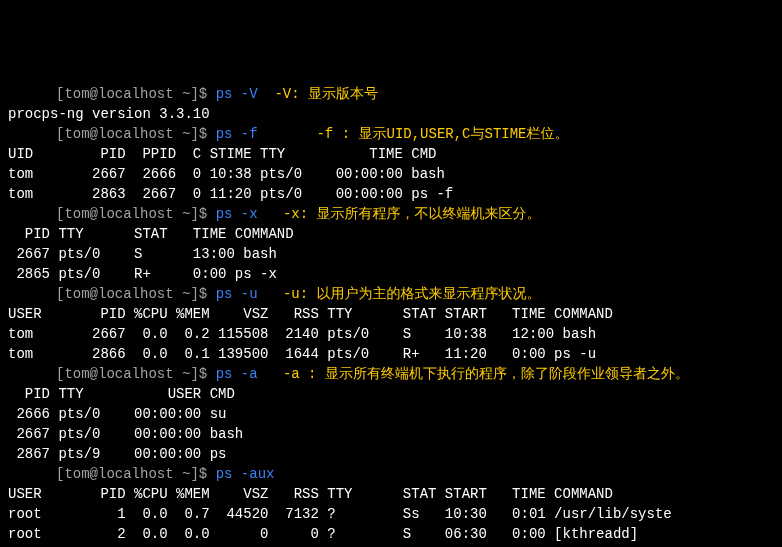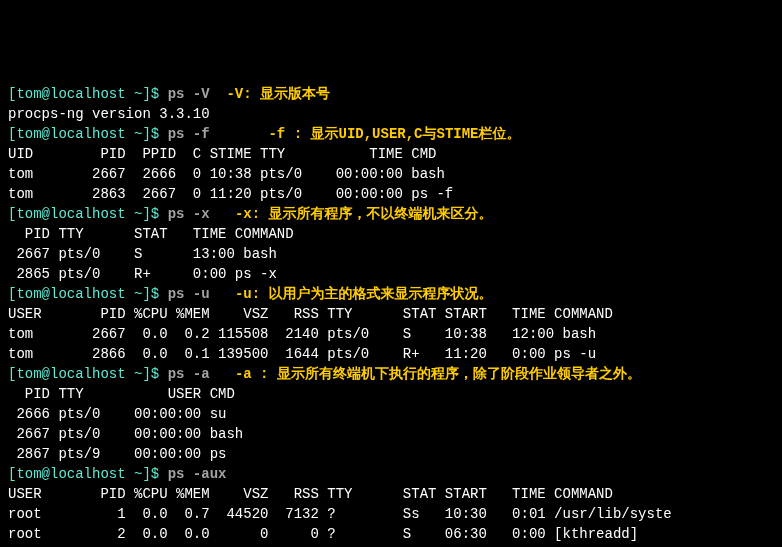--- a/index.html
+++ b/index.html
@@ -7,23 +7,23 @@
     font-family:"Courier New",Consolas,monospace;
     font-size:14px;
     line-height:20px;
     width:782px;
     height:547px;
     overflow:hidden;
     padding:4px 8px;
     box-sizing:border-box;
     white-space:pre;
   }
-  .y{color:#ffcc00;font-weight:bold;}
-  .prompt{color:#5eead4;}
-  .cmd{color:#a3a3a3;font-weight:bold;}
+  .y{color:#ffcc00;font-weight:normal;}
+  .prompt{color:#a3a3a3;margin-left:48px;}
+  .cmd{color:#3b82f6;}
 </style>
 </head>
 <body>
 
 
 
 <div><span class="prompt">[tom@localhost ~]$ </span><span class="cmd">ps -V</span>  <span class="y">-V: 显示版本号</span>
 <span>procps-ng version 3.3.10</span>
 <span class="prompt">[tom@localhost ~]$ </span><span class="cmd">ps -f</span>       <span class="y">-f : 显示UID,USER,C与STIME栏位。</span>
 <span>UID        PID  PPID  C STIME TTY          TIME CMD</span>

